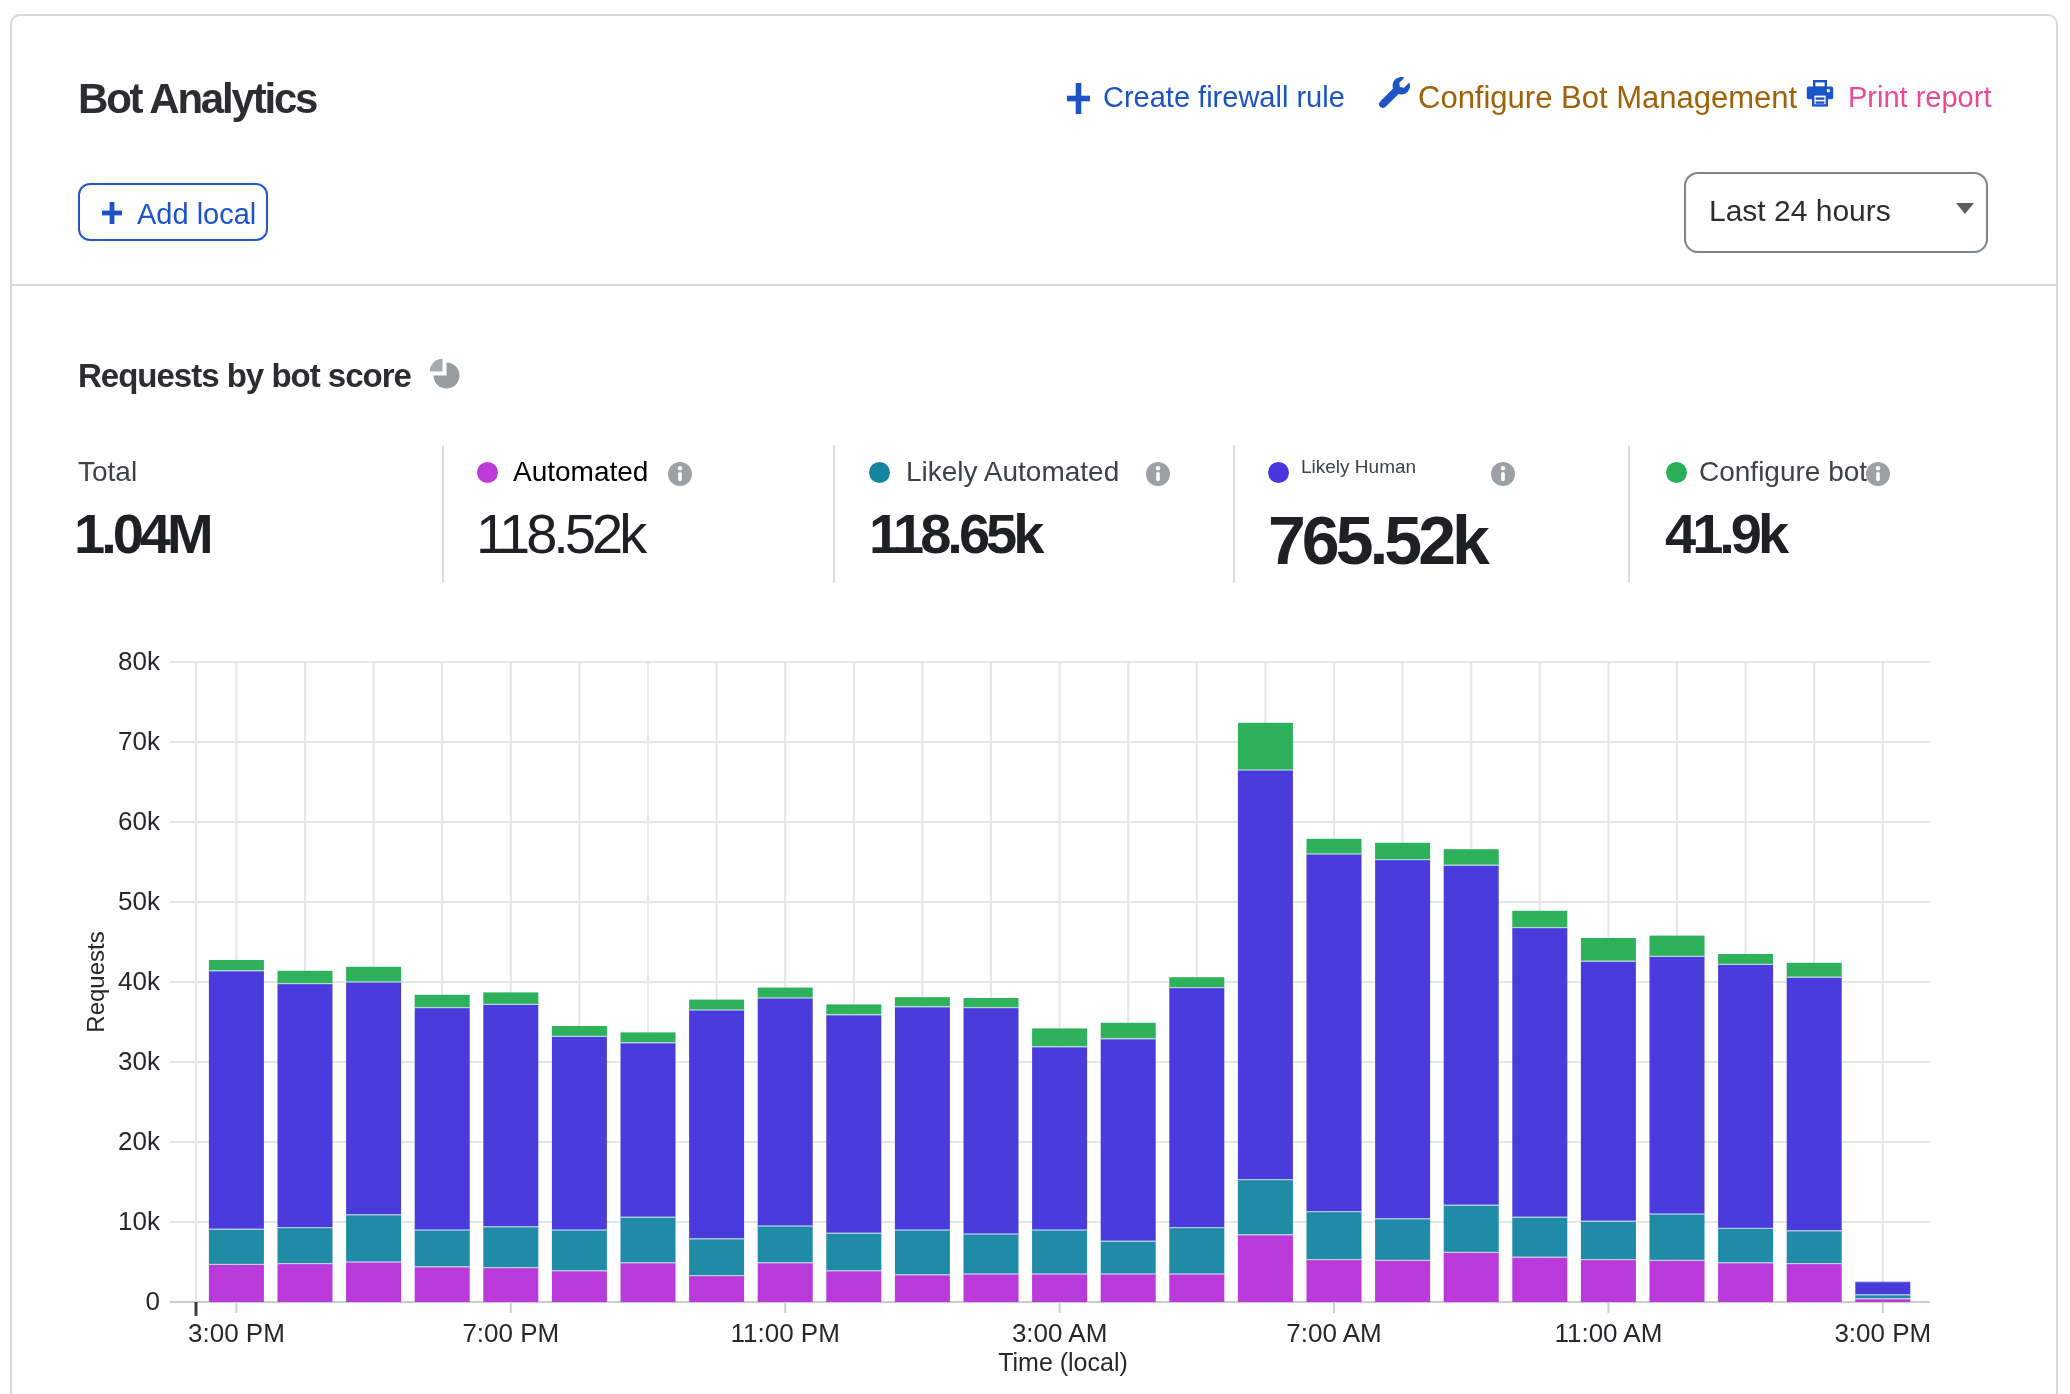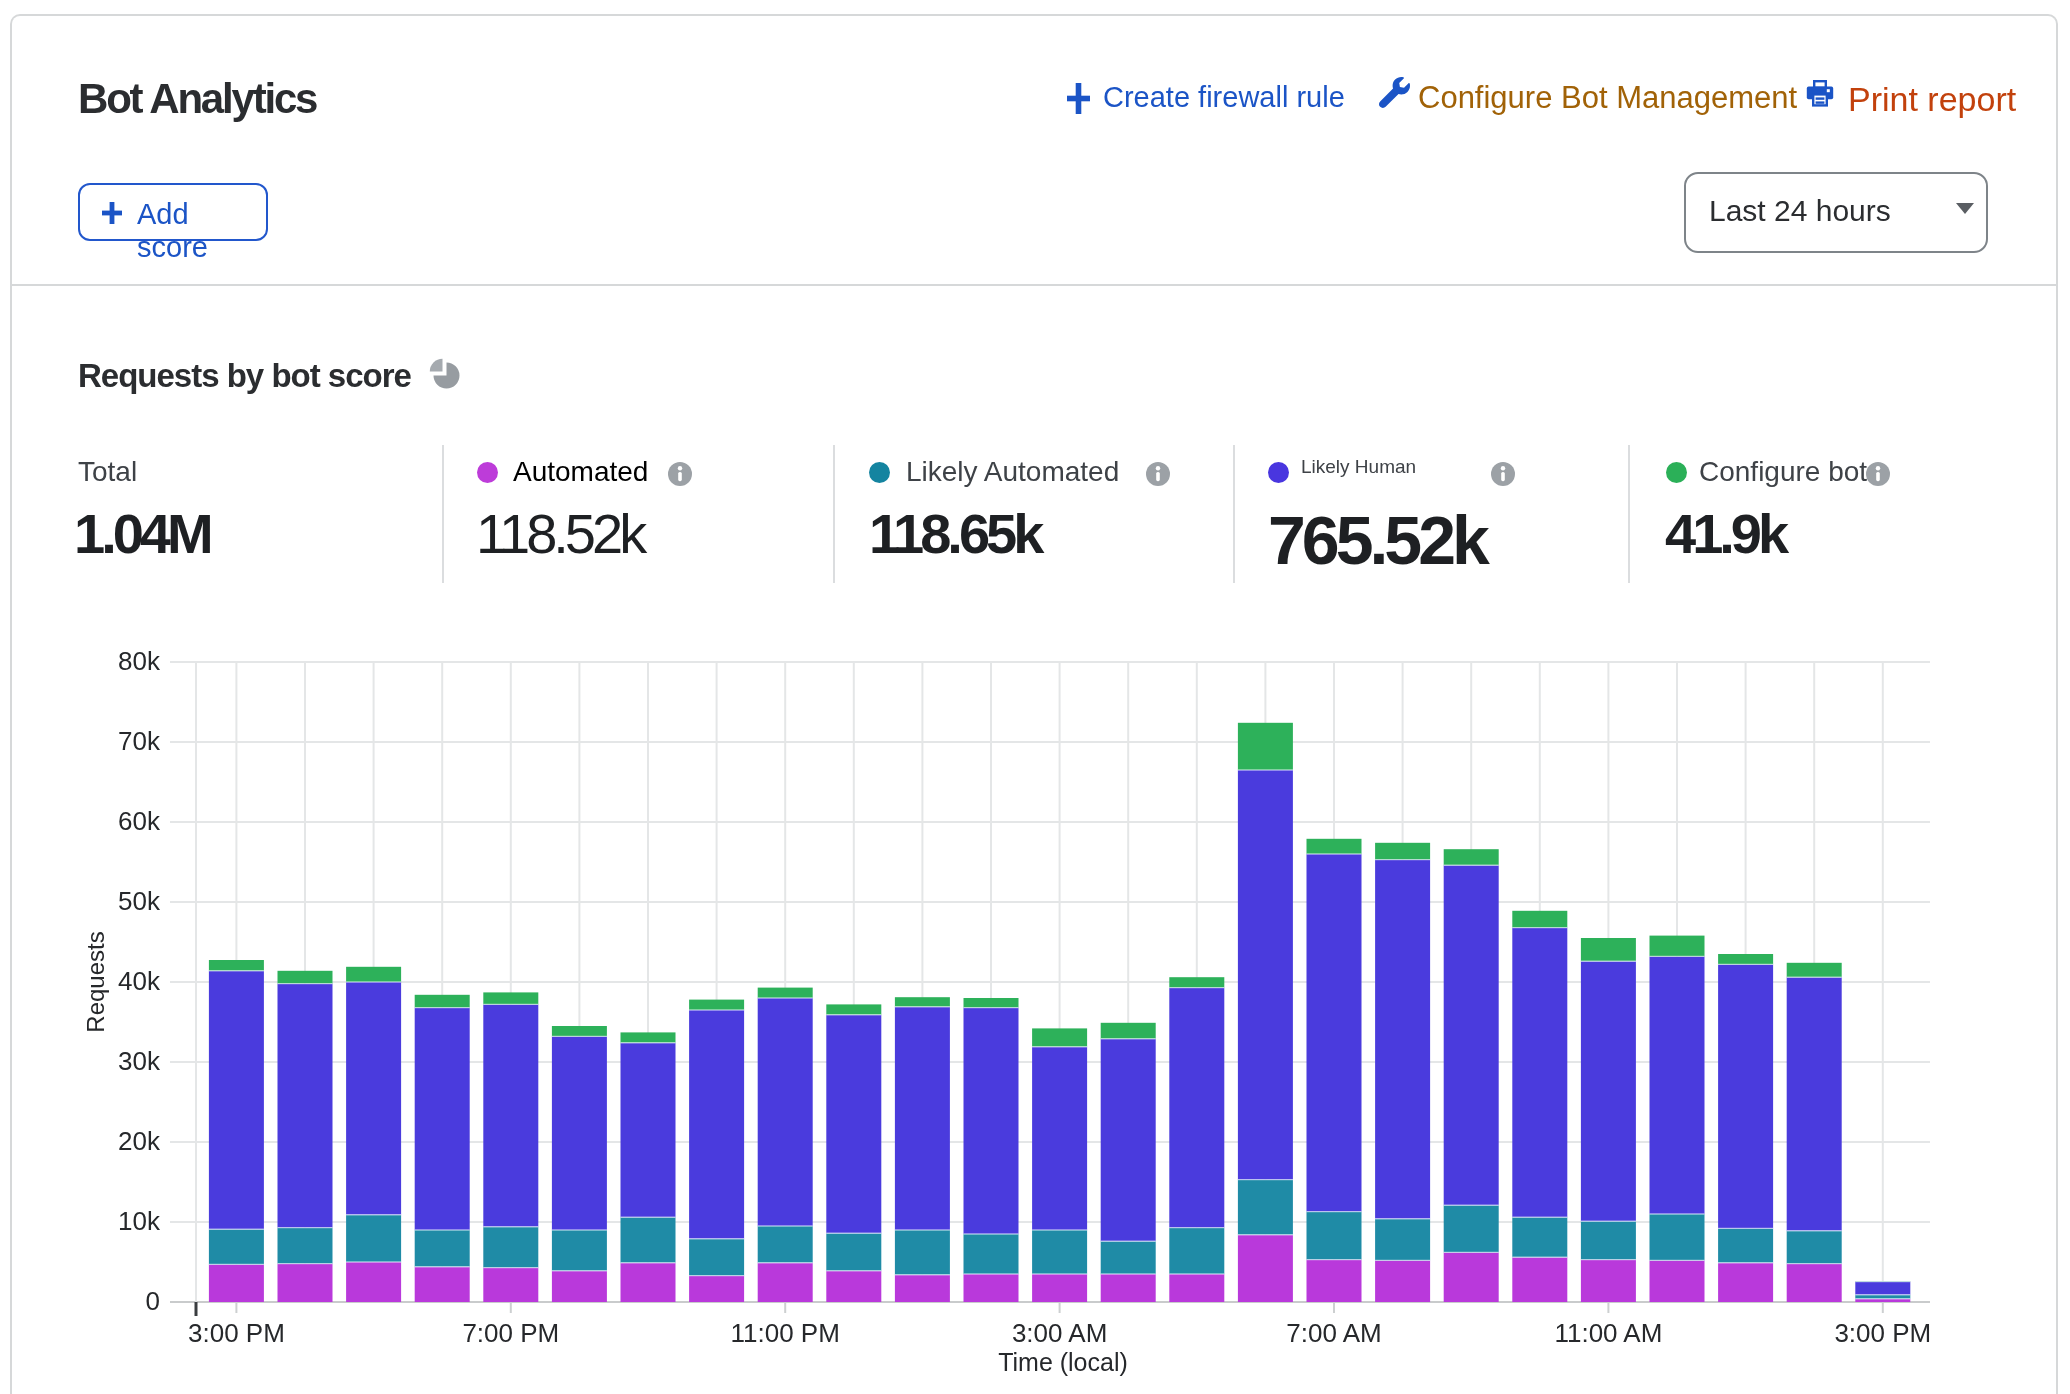--- a/index.html
+++ b/index.html
@@ -22,28 +22,28 @@
   </svg>
 <span class="abs" style="left:1418px;top:82px;font-size:31px;color:#a16207;line-height:1.05">Configure Bot Management</span>
 <svg style="position:absolute;left:1806px;top:80px" width="28" height="27" viewBox="0 0 28 27">
     <rect x="8.2" y="1.2" width="11.6" height="6.6" fill="none" stroke="#1b54c6" stroke-width="2.4"></rect>
     <rect x="0.8" y="6.6" width="26.4" height="12.6" rx="1.8" fill="#1b54c6"></rect>
     <rect x="20.8" y="9.2" width="3" height="3" fill="#fff"></rect>
     <rect x="7.2" y="14.4" width="13.6" height="11" fill="#fff" stroke="#1b54c6" stroke-width="2.4"></rect>
     <line x1="9.6" y1="18.6" x2="18.4" y2="18.6" stroke="#1b54c6" stroke-width="2.4"></line>
     <line x1="9.6" y1="22.6" x2="18.4" y2="22.6" stroke="#1b54c6" stroke-width="2.4"></line>
   </svg>
-<span class="abs" style="left:1848px;top:82px;font-size:34px;color:#c2410c;line-height:1.05">Print report</span>
+<span class="abs" style="left:1848px;top:82px;font-size:29px;color:#ec4899;line-height:1.05">Print report</span>
 
 <div class="abs" style="left:78px;top:183px;width:190px;height:58px;border:2px solid #2257cc;border-radius:12px">
   <svg style="position:absolute;left:22px;top:17px" width="20" height="22" viewBox="0 0 20 22" fill="#1b54c6">
       <rect x="7.6" y="0" width="4.8" height="22"></rect>
       <rect x="0" y="8.6" width="20" height="4.8"></rect>
     </svg>
-  <span style="position:absolute;left:57px;top:13px;font-size:29px;color:#1b54c6">Add score</span>
+  <span style="position:absolute;left:57px;top:13px;font-size:29px;color:#1b54c6">Add local</span>
 </div>
 
 <div class="abs" style="left:1684px;top:172px;width:304px;height:81px;border:2px solid #7e8489;border-radius:14px">
   <span style="position:absolute;left:23px;top:20px;font-size:30px;color:#2b2d30">Last 24 hours</span>
   <span style="position:absolute;right:12px;top:29px;width:0;height:0;border-left:9px solid transparent;border-right:9px solid transparent;border-top:11px solid #5a5e63"></span>
 </div>
 
 <div class="abs" style="left:78px;top:359px;font-size:33px;font-weight:700;letter-spacing:-1px;color:#2b2d30;line-height:1">Requests by bot score</div>
 <svg style="position:absolute;left:428px;top:357px" width="34" height="34" viewBox="0 0 34 34">
     <path d="M18.5 18.5 L18.5 5.5 A13 13 0 1 1 5.5 18.5 Z" fill="#979ca1"></path>

